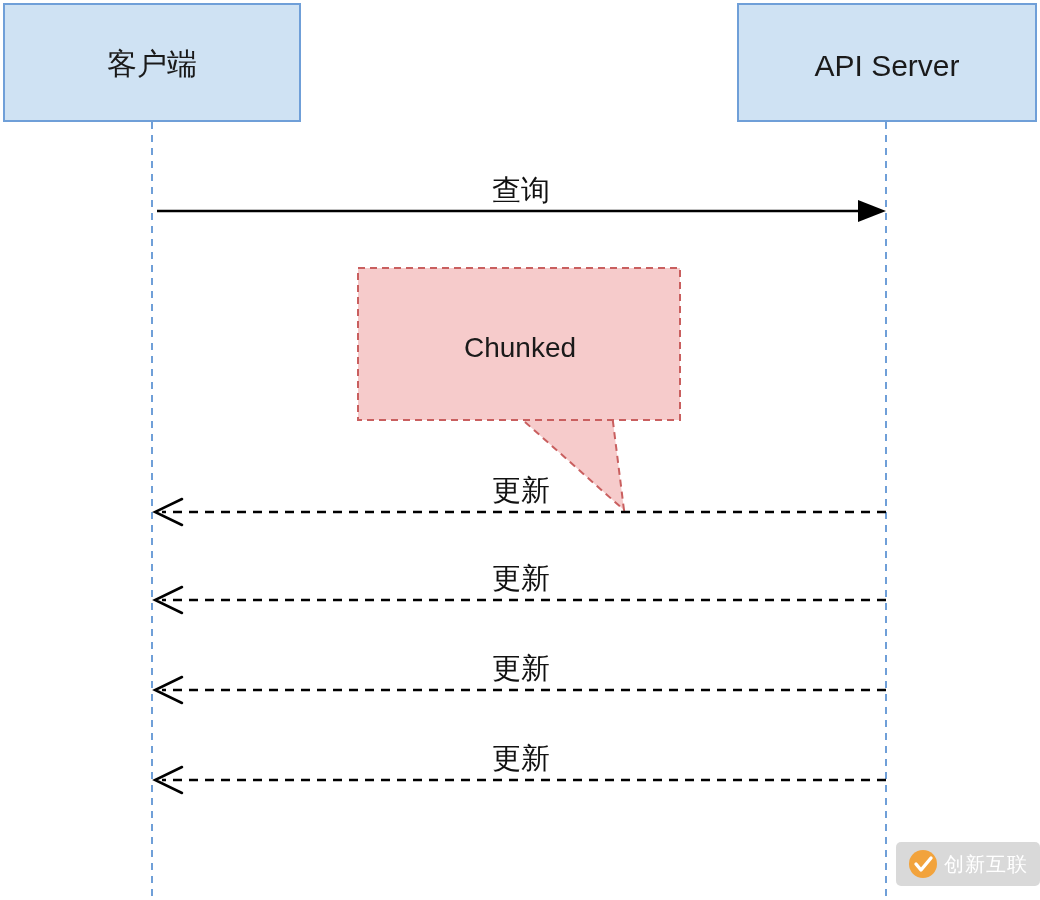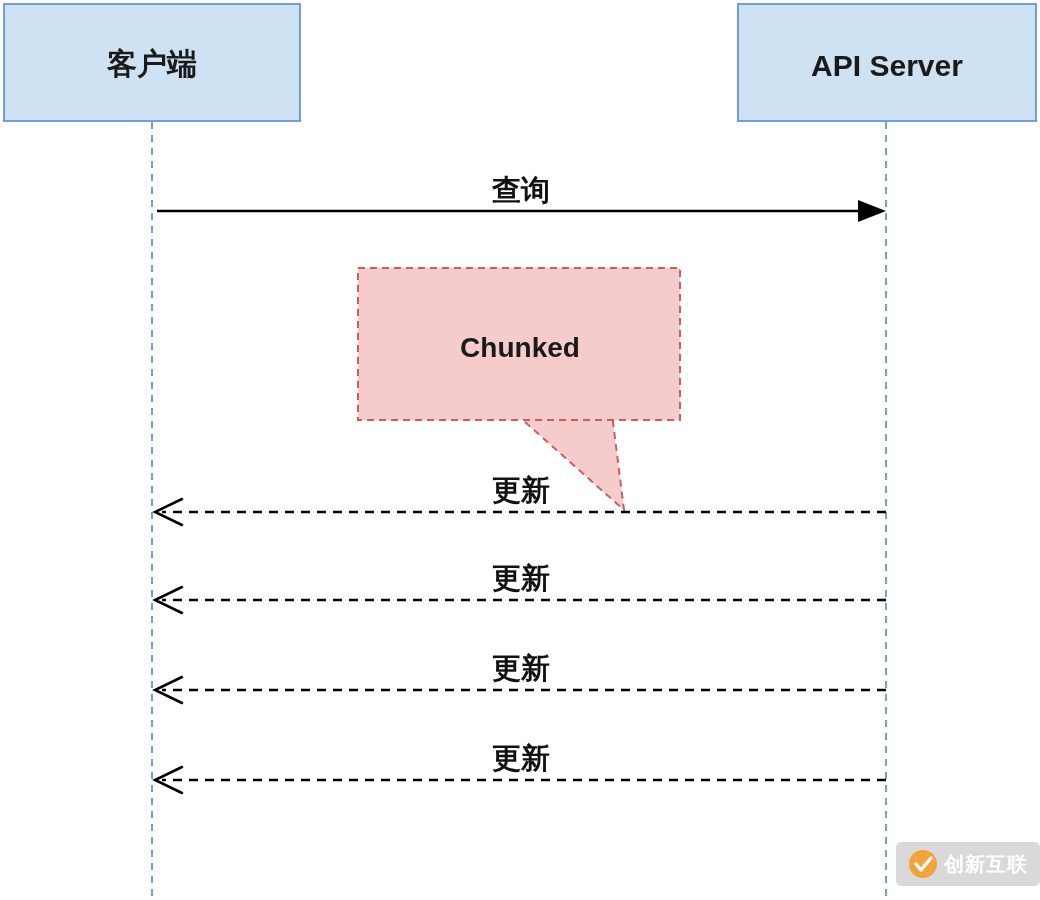--- a/index.html
+++ b/index.html
@@ -7,21 +7,20 @@
     padding: 0;
     background: #ffffff;
     font-family: "Liberation Sans", "DejaVu Sans", sans-serif;
   }
   .canvas {
     position: relative;
     width: 1040px;
     height: 900px;
     background: #ffffff;
     overflow: hidden;
-    font-weight: bold;
   }
   svg { display: block; }
 
   .actor-box {
     fill: #cfe2f3;
     stroke: #6f9fd8;
     stroke-width: 2;
   }
   .actor-label {
     font-size: 30px;

